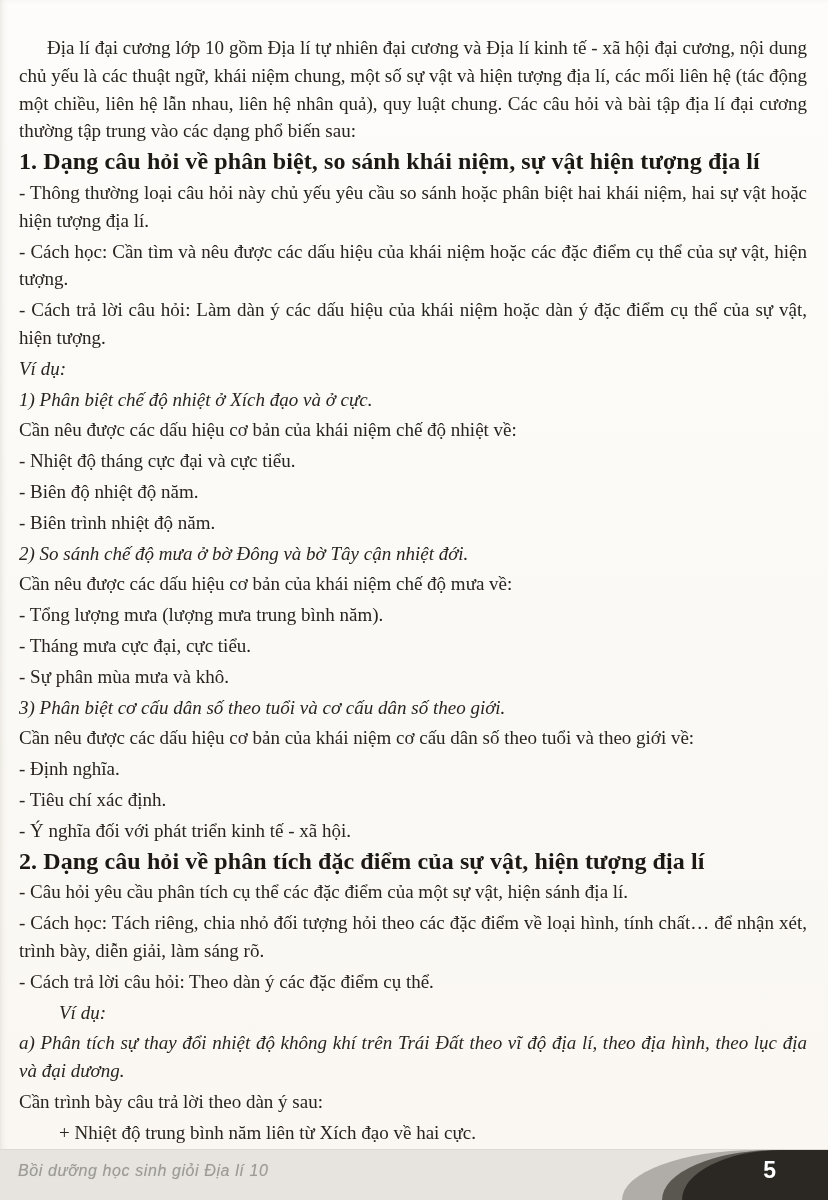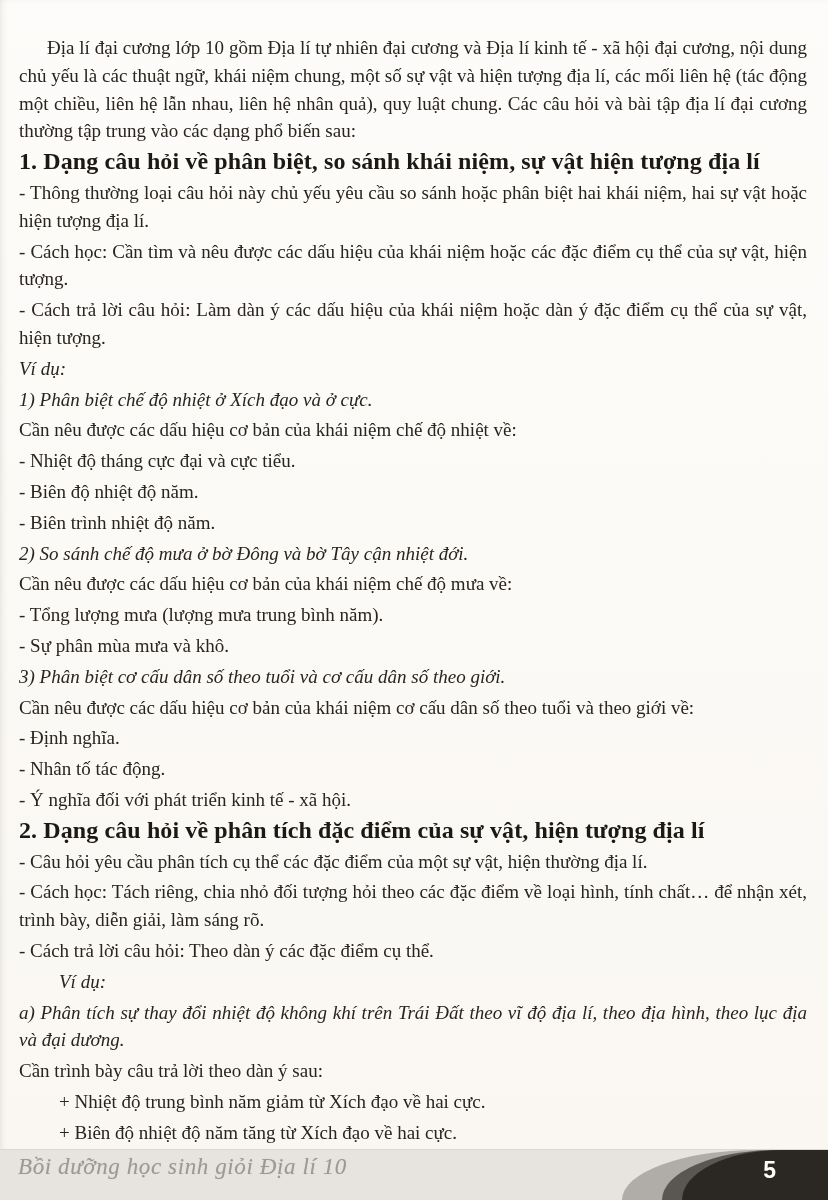--- a/index.html
+++ b/index.html
@@ -30,24 +30,24 @@
   .content p.para-indent{text-indent:28px;}
   .content p.italic{font-style:italic;}
   .content p.italic-indent{font-style:italic;padding-left:40px;}
   .content p.plus{padding-left:40px;}
   .footer{
     position:absolute;left:0;right:0;bottom:0;height:50px;
     background:#e7e4df;
     border-top:1px solid #dcd8d2;
   }
   .book-title{
-    position:absolute;left:18px;top:4px;
-    font-family:Liberation Serif, serif;
+    position:absolute;left:18px;top:12px;
+    font-family:Liberation Sans, sans-serif;
     font-style:italic;
-    font-size:23px;
+    font-size:16px;
     color:#9c9a95;
     letter-spacing:.6px;
     text-shadow:0 0 1px #c8c5c0;
   }
   .curve{position:absolute;right:0;bottom:0;height:50px;}
   .curve-light{width:206px;background:#b0ada9;border-top-left-radius:135px 50px;}
   .curve-mid{width:166px;background:#5a5650;border-top-left-radius:115px 50px;}
   .curve-black{width:146px;background:#2b2824;border-top-left-radius:100px 50px;}
   .page-number{
     position:absolute;right:52px;top:7px;
@@ -70,34 +70,35 @@
       <p class="body">- Cách trả lời câu hỏi: Làm dàn ý các dấu hiệu của khái niệm hoặc dàn ý đặc điểm cụ thể của sự vật, hiện tượng.</p>
       <p class="italic">Ví dụ:</p>
       <p class="italic">1) Phân biệt chế độ nhiệt ở Xích đạo và ở cực.</p>
       <p class="body">Cần nêu được các dấu hiệu cơ bản của khái niệm chế độ nhiệt về:</p>
       <p class="body">- Nhiệt độ tháng cực đại và cực tiểu.</p>
       <p class="body">- Biên độ nhiệt độ năm.</p>
       <p class="body">- Biên trình nhiệt độ năm.</p>
       <p class="italic">2) So sánh chế độ mưa ở bờ Đông và bờ Tây cận nhiệt đới.</p>
       <p class="body">Cần nêu được các dấu hiệu cơ bản của khái niệm chế độ mưa về:</p>
       <p class="body">- Tổng lượng mưa (lượng mưa trung bình năm).</p>
+      <p class="body">- Tháng mưa cực đại, cực tiểu.</p>
       <p class="body">- Sự phân mùa mưa và khô.</p>
       <p class="italic">3) Phân biệt cơ cấu dân số theo tuổi và cơ cấu dân số theo giới.</p>
       <p class="body">Cần nêu được các dấu hiệu cơ bản của khái niệm cơ cấu dân số theo tuổi và theo giới về:</p>
       <p class="body">- Định nghĩa.</p>
-      <p class="body">- Nhân tố tác động.</p>
+      <p class="body">- Tiêu chí xác định.</p>
       <p class="body">- Ý nghĩa đối với phát triển kinh tế - xã hội.</p>
       <p class="heading">2. Dạng câu hỏi về phân tích đặc điểm của sự vật, hiện tượng địa lí</p>
-      <p class="body">- Câu hỏi yêu cầu phân tích cụ thể các đặc điểm của một sự vật, hiện thường địa lí.</p>
+      <p class="body">- Câu hỏi yêu cầu phân tích cụ thể các đặc điểm của một sự vật, hiện sánh địa lí.</p>
       <p class="body">- Cách học: Tách riêng, chia nhỏ đối tượng hỏi theo các đặc điểm về loại hình, tính chất… để nhận xét, trình bày, diễn giải, làm sáng rõ.</p>
       <p class="body">- Cách trả lời câu hỏi: Theo dàn ý các đặc điểm cụ thể.</p>
       <p class="italic-indent">Ví dụ:</p>
       <p class="italic">a) Phân tích sự thay đổi nhiệt độ không khí trên Trái Đất theo vĩ độ địa lí, theo địa hình, theo lục địa và đại dương.</p>
       <p class="body">Cần trình bày câu trả lời theo dàn ý sau:</p>
-      <p class="plus">+ Nhiệt độ trung bình năm giảm từ Xích đạo về hai cực.</p>
+      <p class="plus">+ Nhiệt độ trung bình năm liên từ Xích đạo về hai cực.</p>
       <p class="plus">+ Biên độ nhiệt độ năm tăng từ Xích đạo về hai cực.</p>
     </main>
 
   <footer class="footer">
     <span class="book-title">Bồi dưỡng học sinh giỏi Địa lí 10</span>
     <div class="curve curve-light"></div>
     <div class="curve curve-mid"></div>
     <div class="curve curve-black"></div>
     <span class="page-number">5</span>
   </footer>

